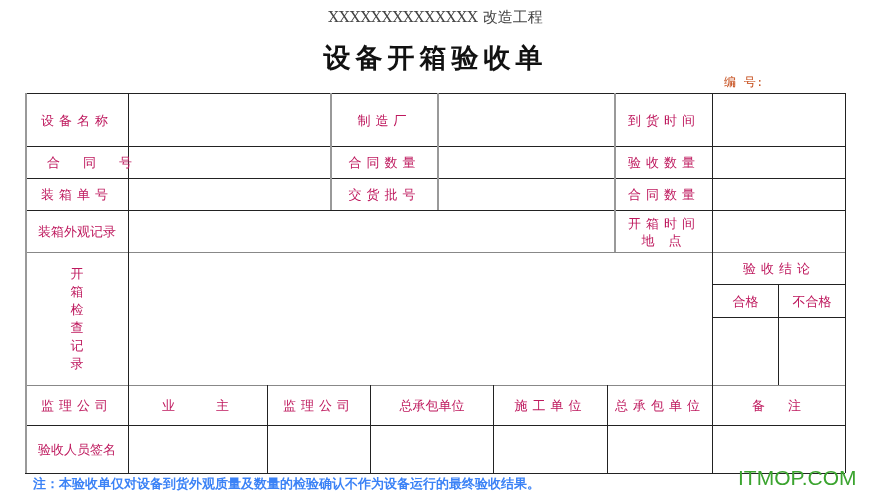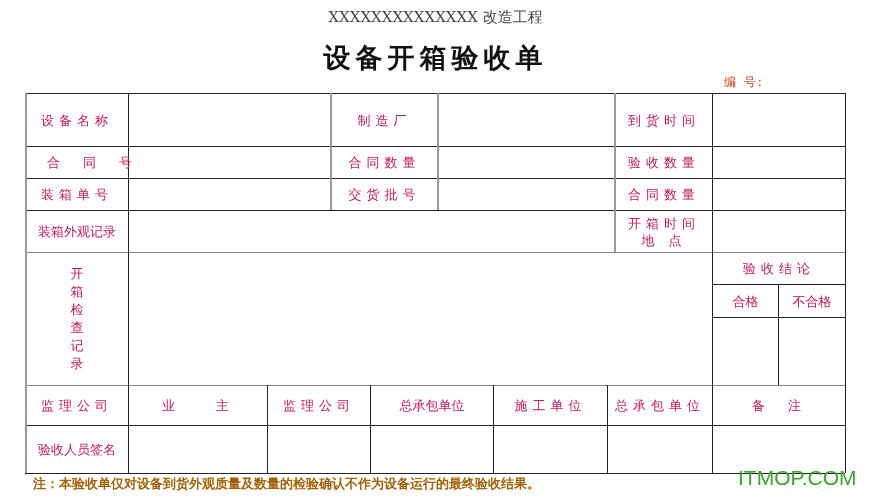--- a/index.html
+++ b/index.html
@@ -9,21 +9,21 @@
   .subtitle { left:0; width:871px; top:8px; text-align:center; font-size:15px; color:#444; }
   .title { left:0; width:871px; top:40px; text-align:center; font-size:27px; font-weight:bold; color:#111; letter-spacing:5px; }
   .serial { left:724px; top:74px; font-size:12px; color:#c2410c; letter-spacing:2px; }
   .hl { position:absolute; height:0; border-top:1px solid #222; }
   .vl { position:absolute; width:0; border-left:1px solid #222; }
   .vl.gray { border-left:2px solid #999; }
   .cell { position:absolute; display:flex; align-items:center; justify-content:center;
           font-size:13px; color:#be185d; text-align:center; letter-spacing:5px; white-space:pre-line; line-height:17px; }
   .cell.tight { letter-spacing:0; }
   .vert { letter-spacing:0; line-height:18px; }
-  .note { left:33px; top:475px; font-size:13px; font-weight:bold; color:#a16207; }
+  .note { left:33px; top:475px; font-size:13px; font-weight:bold; color:#3b82f6; }
   .wm { left:738px; top:466px; font-family:"Liberation Sans",sans-serif; font-size:21px; color:#3ba42f; }
 </style>
 </head>
 <body>
 
 <div class="abs subtitle">XXXXXXXXXXXXXX 改造工程</div>
 <div class="abs title">设备开箱验收单</div>
 <div class="abs serial">编 号:</div>
 
 <div>

